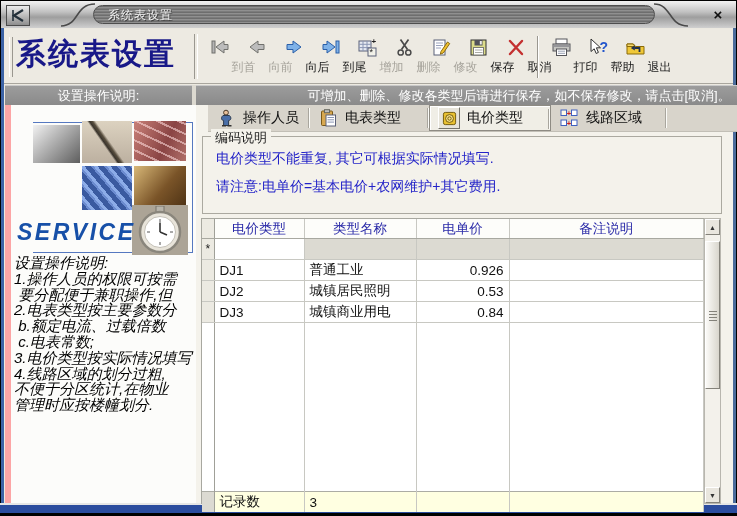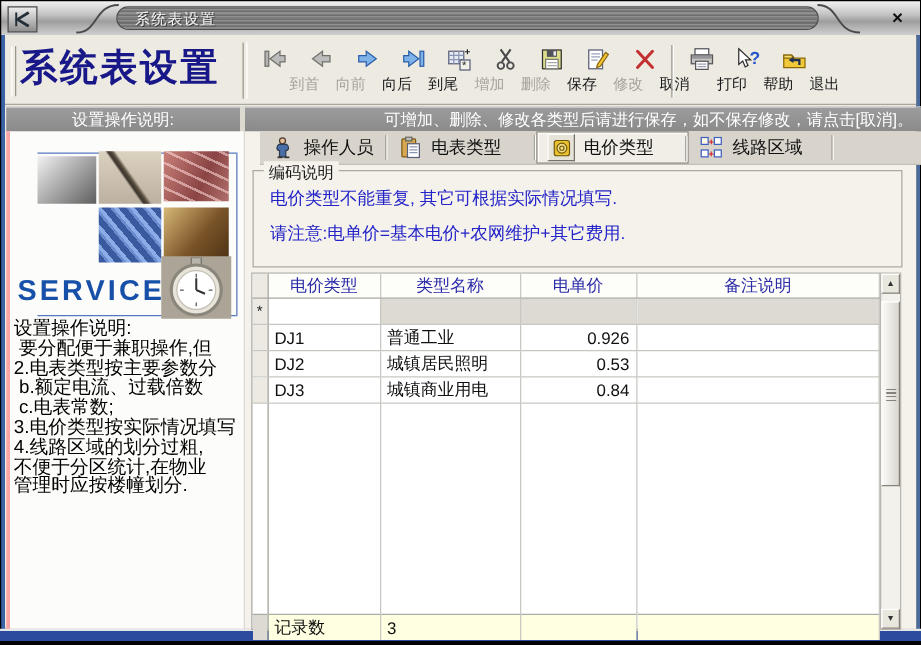--- a/index.html
+++ b/index.html
@@ -42,21 +42,21 @@
   
   .panel-header{position:absolute;height:19px;background:linear-gradient(#9C9C9C,#8A8A8A);
     border-top:1px solid #C9C9C9;border-bottom:1px solid #6E6E6E;
     color:#FFF;font-size:13px;line-height:19px;text-align:center;}
   .ph-side{left:5px;top:85px;width:187px;}
   .ph-main{left:196px;top:85px;width:646px;}
   .splitter{position:absolute;left:192px;top:85px;width:4px;height:418px;background:#DCD9D0;}
 
   
   .sidebar{position:absolute;left:5px;top:105px;width:187px;height:398px;background:#FCFCFA;overflow:hidden;
-    border-left:3px solid #fca5a5;}
+    border-left:6px solid #fca5a5;font-style:italic;}
   .c-line-top{position:absolute;left:22px;top:17px;width:159px;border-top:1px solid #5578C0;}
   .c-line-right{position:absolute;left:181px;top:17px;height:131px;border-left:1px solid #5578C0;}
   .c-line-bottom{position:absolute;left:22px;top:147px;width:159px;border-top:1px solid #5578C0;}
   .tile{position:absolute;}
   .tile-tool{left:22px;top:20px;width:47px;height:38px;background:linear-gradient(135deg,#F2F2F2,#B6B6B6 40%,#5E5E5E);}
   .tile-pen{left:71px;top:16px;width:50px;height:42px;
     background:linear-gradient(55deg,rgba(0,0,0,0) 43%,#3A342C 46%,#584E3E 50%,rgba(0,0,0,0) 54%),linear-gradient(#DCD2C0,#BCB0A0);}
   .tile-red{left:123px;top:16px;width:52px;height:40px;
     background:repeating-linear-gradient(25deg,rgba(255,220,220,.55) 0 2px,rgba(0,0,0,0) 2px 9px),linear-gradient(115deg,#C88078,#8A4444 60%,#B0706A);}
   .tile-kbd{left:71px;top:61px;width:50px;height:44px;
@@ -198,42 +198,42 @@
         <span class="ticon">
           <svg width="18" height="19" viewBox="0 0 18 19">
               <path d="M4.5 1.5 L11.5 11.5 M12.5 1.5 L5.5 11.5" stroke="#4A4A4A" stroke-width="1.7"></path>
               <circle cx="4.7" cy="14.5" r="2.6" fill="none" stroke="#4A4A4A" stroke-width="1.5"></circle>
               <circle cx="12.3" cy="14.5" r="2.6" fill="none" stroke="#4A4A4A" stroke-width="1.5"></circle>
             </svg>
         </span>
           <span class="tlabel">删除</span>
       </button>
 
+      <button class="tbtn disabled">
+        <span class="ticon">
+          <svg width="19" height="19" viewBox="0 0 19 19">
+              <rect x="2" y="2" width="11" height="15" fill="#FFFFFF" stroke="#5A6078"></rect>
+              <path d="M4 5h7 M4 7.5h7 M4 10h5" stroke="#9AA2BC"></path>
+              <polygon points="9,13.5 15.5,4 17.7,5.6 11.3,15 8.3,16.2" fill="#F2C230" stroke="#8A6A10"></polygon>
+            </svg>
+        </span>
+          <span class="tlabel">修改</span>
+      </button>
+
       <button class="tbtn">
         <span class="ticon">
           <svg width="19" height="19" viewBox="0 0 19 19">
               <rect x="2" y="2" width="15" height="15" fill="#DCDC8A" stroke="#303030"></rect>
               <rect x="5.5" y="2" width="8" height="5.5" fill="#52525A"></rect>
               <rect x="10.8" y="3" width="2" height="3.5" fill="#ECECEC"></rect>
               <rect x="4.5" y="9.5" width="10" height="7.5" fill="#FFFFFF" stroke="#7A7A74"></rect>
               <path d="M6 12h7.5 M6 14.5h7.5" stroke="#AAAAA4"></path>
             </svg>
         </span>
           <span class="tlabel">保存</span>
-      </button>
-
-      <button class="tbtn disabled">
-        <span class="ticon">
-          <svg width="19" height="19" viewBox="0 0 19 19">
-              <rect x="2" y="2" width="11" height="15" fill="#FFFFFF" stroke="#5A6078"></rect>
-              <path d="M4 5h7 M4 7.5h7 M4 10h5" stroke="#9AA2BC"></path>
-              <polygon points="9,13.5 15.5,4 17.7,5.6 11.3,15 8.3,16.2" fill="#F2C230" stroke="#8A6A10"></polygon>
-            </svg>
-        </span>
-          <span class="tlabel">修改</span>
       </button>
 
       <button class="tbtn">
         <span class="ticon">
           <svg width="18" height="17" viewBox="0 0 18 17">
               <path d="M3 2 L15 15 M15 2 L3 15" stroke="#C43030" stroke-width="2.4" stroke-linecap="round"></path>
             </svg>
         </span>
           <span class="tlabel">取消</span>
       </button>
@@ -296,20 +296,21 @@
         <rect x="22" y="0" width="8" height="6" fill="#B8B4AA" stroke="#76726A"></rect>
         <circle cx="26" cy="26" r="20" fill="#E8E4DA" stroke="#8A867C" stroke-width="2.5"></circle>
         <circle cx="26" cy="26" r="15.5" fill="#FFFFFF" stroke="#C4C0B6"></circle>
         <path d="M26 13v3 M26 36v3 M13 26h3 M36 26h3" stroke="#555"></path>
         <path d="M26 26 L26 16.5 M26 26 L33 29" stroke="#333" stroke-width="1.6"></path>
       </svg>
     </div>
     <div class="service-text">SERVICE</div>
     <div class="instructions">
       <div>设置操作说明:</div>
+      <div>1.操作人员的权限可按需</div>
       <div> 要分配便于兼职操作,但</div>
       <div>2.电表类型按主要参数分</div>
       <div> b.额定电流、过载倍数</div>
       <div> c.电表常数;</div>
       <div>3.电价类型按实际情况填写</div>
       <div>4.线路区域的划分过粗,</div>
       <div>不便于分区统计,在物业</div>
       <div>管理时应按楼幢划分.</div>
     </div>
   </div>

